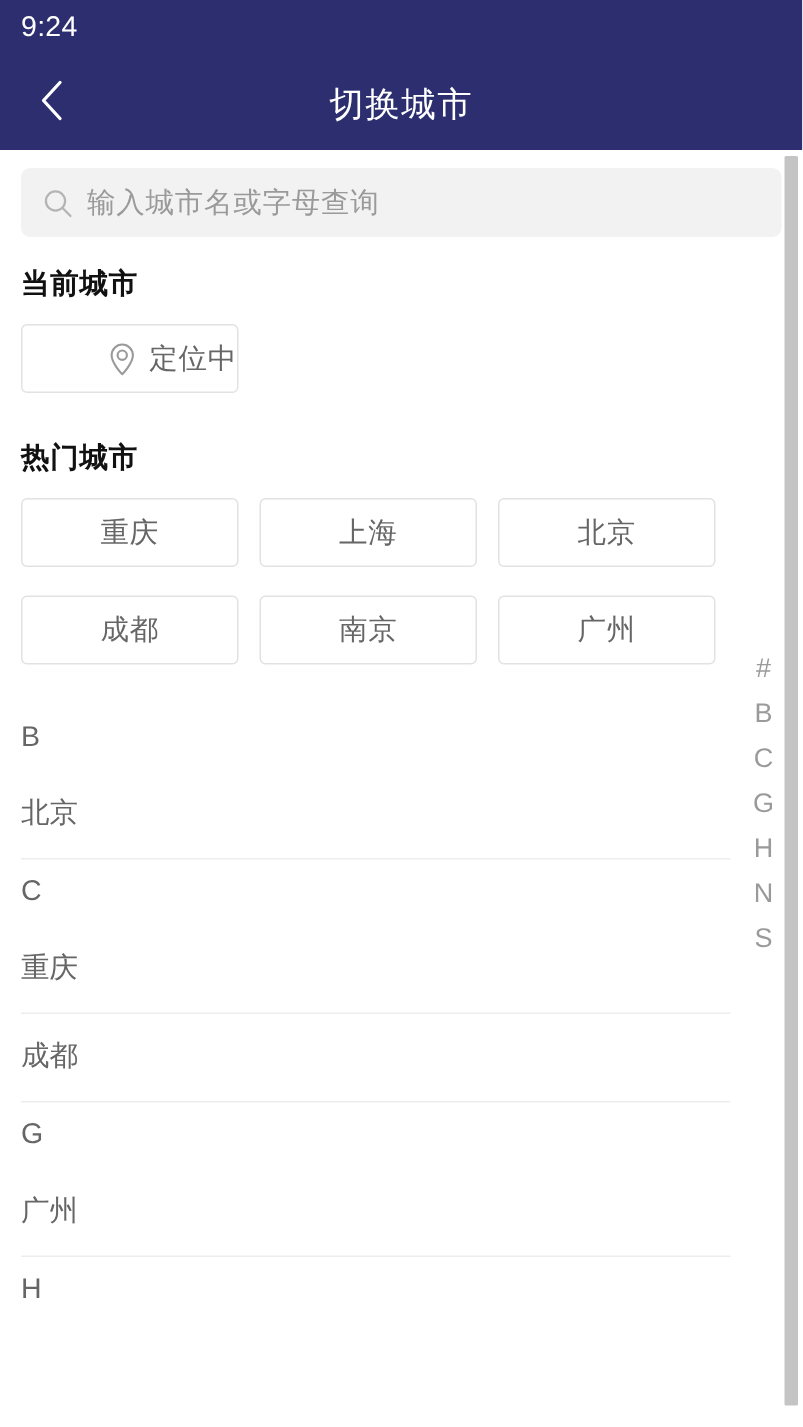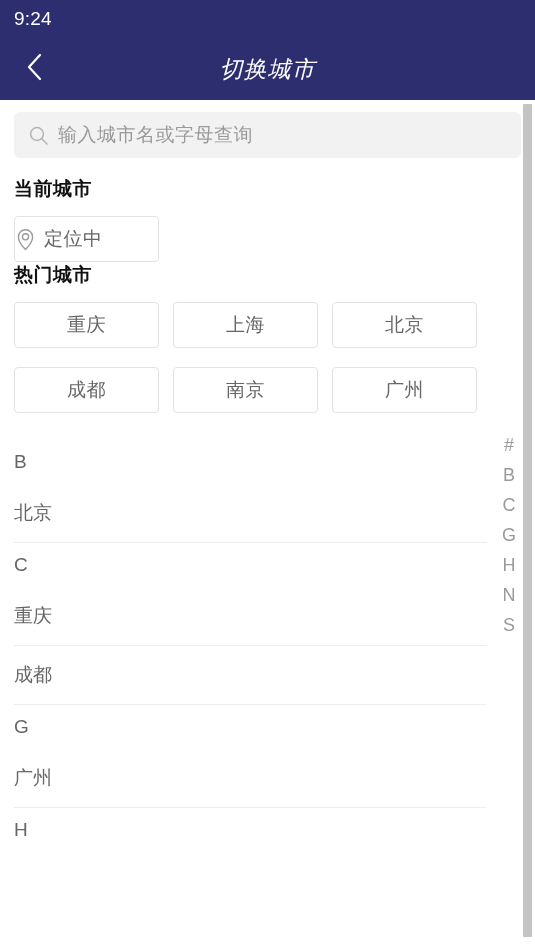--- a/index.html
+++ b/index.html
@@ -35,21 +35,20 @@
     letter-spacing: 0.2px;
   }
 
   
   .navbar {
     position: relative;
     height: 62px;
     background: #2c2e70;
     display: flex;
     align-items: center;
-    font-style: italic;
   }
   .back-btn {
     position: absolute;
     left: 8px;
     top: 0;
     bottom: 0;
     width: 52px;
     display: flex;
     align-items: center;
     justify-content: center;
@@ -93,33 +92,33 @@
 
   
   .section-title {
     font-size: 19px;
     font-weight: bold;
     color: #111111;
     padding: 0 14px;
     letter-spacing: 0.5px;
   }
   .sec-current { margin-top: 18px; }
-  .sec-hot { }
+  .sec-hot { margin-top: 30px; }
 
   
   .locate-wrap { padding: 14px 14px 0 14px; }
   .locate-btn {
     width: 145px;
     height: 46px;
     border: 1px solid #e2e2e2;
     border-radius: 4px;
     background: #ffffff;
     display: flex;
     align-items: center;
-    justify-content: flex-start;
+    justify-content: flex-end;
     cursor: pointer;
   }
   .pin-icon { display: flex; align-items: center; margin-right: 8px; }
   .locate-label { font-size: 19px; color: #666666; letter-spacing: 0.5px; }
 
   
   .hot-grid {
     padding: 14px 14px 0 14px;
     display: grid;
     grid-template-columns: repeat(3, 145px);

